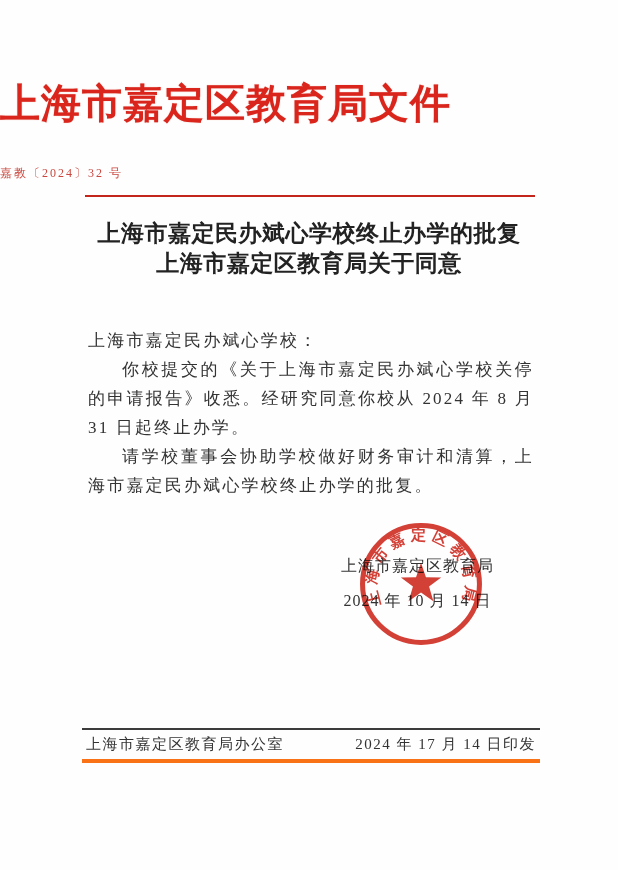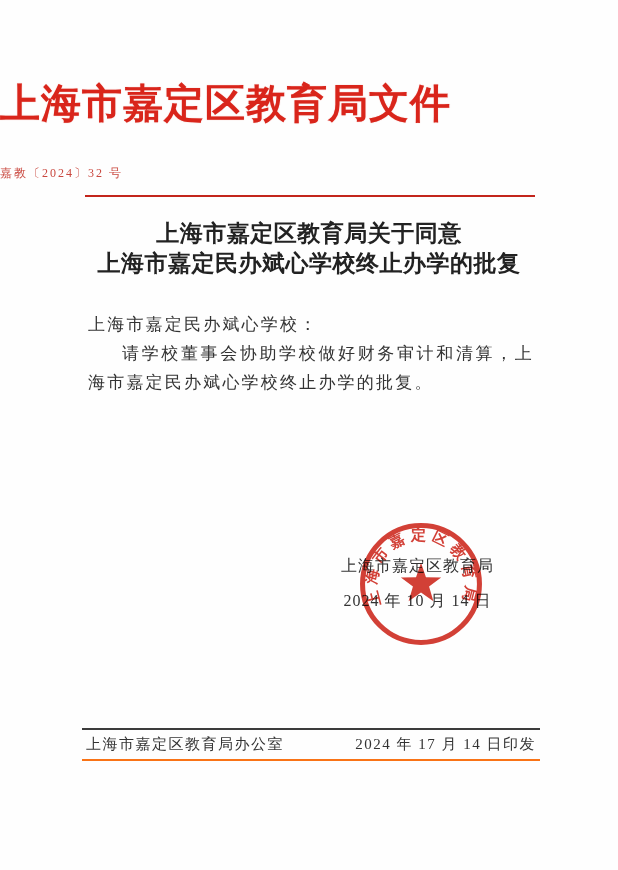--- a/index.html
+++ b/index.html
@@ -44,40 +44,40 @@
   }
   .body-text{
     position:absolute;top:310px;left:88px;width:446px;
     font-size:17px;
     line-height:29px;
     letter-spacing:2.2px;
     text-align:justify;
     color:#333333;
   }
   .body-text p{margin:0;text-indent:2em;}
-  .body-text .recipient{text-indent:0;}
+  .body-text .recipient{text-indent:0;margin-top:16px;}
   .signature-block{
     position:absolute;top:556px;left:310px;width:215px;
     text-align:center;
     font-size:16px;
     letter-spacing:1px;
     color:#333333;
   }
   .signature-block .sig-org{margin:0 0 14px 0;white-space:nowrap;}
   .signature-block .sig-date{margin:0;white-space:nowrap;}
   .seal{
     position:absolute;left:357px;top:520px;width:128px;height:128px;
     mix-blend-mode:multiply;
     opacity:0.92;
     pointer-events:none;
   }
   .footer{
     position:absolute;top:728px;left:82px;width:458px;
     border-top:2px solid #3c3c3c;
-    border-bottom:2px solid #f97316;
+    border-bottom:4px solid #f97316;
     display:flex;justify-content:space-between;align-items:center;
     padding:5px 4px;
     box-sizing:border-box;
     font-size:15px;
     letter-spacing:1.5px;
     color:#333333;
     white-space:nowrap;
   }
 </style>
 </head>
@@ -85,26 +85,27 @@
 
 <div class="page">
 
   <div class="header-title">上海市嘉定区教育局文件</div>
 
   <div class="doc-number">嘉教〔2024〕32 号</div>
 
   <div class="red-line"></div>
 
   <div class="doc-title">
+    <div>上海市嘉定民办斌心学校终止办学的批复</div>
     <div>上海市嘉定区教育局关于同意</div>
-    <div>上海市嘉定民办斌心学校终止办学的批复</div>
   </div>
 
   <div class="body-text">
     <p class="recipient">上海市嘉定民办斌心学校：</p>
+    <p>你校提交的《关于上海市嘉定民办斌心学校关停的申请报告》收悉。经研究同意你校从 2024 年 8 月 31 日起终止办学。</p>
     <p>请学校董事会协助学校做好财务审计和清算，上海市嘉定民办斌心学校终止办学的批复。</p>
   </div>
 
   <div class="signature-block">
     <p class="sig-org">上海市嘉定区教育局</p>
     <p class="sig-date">2024 年 10 月 14 日</p>
   </div>
 
   <svg class="seal" viewBox="0 0 127 127">
     <circle cx="63.5" cy="63.5" r="58" fill="none" stroke="#d02f25" stroke-width="5"></circle>

